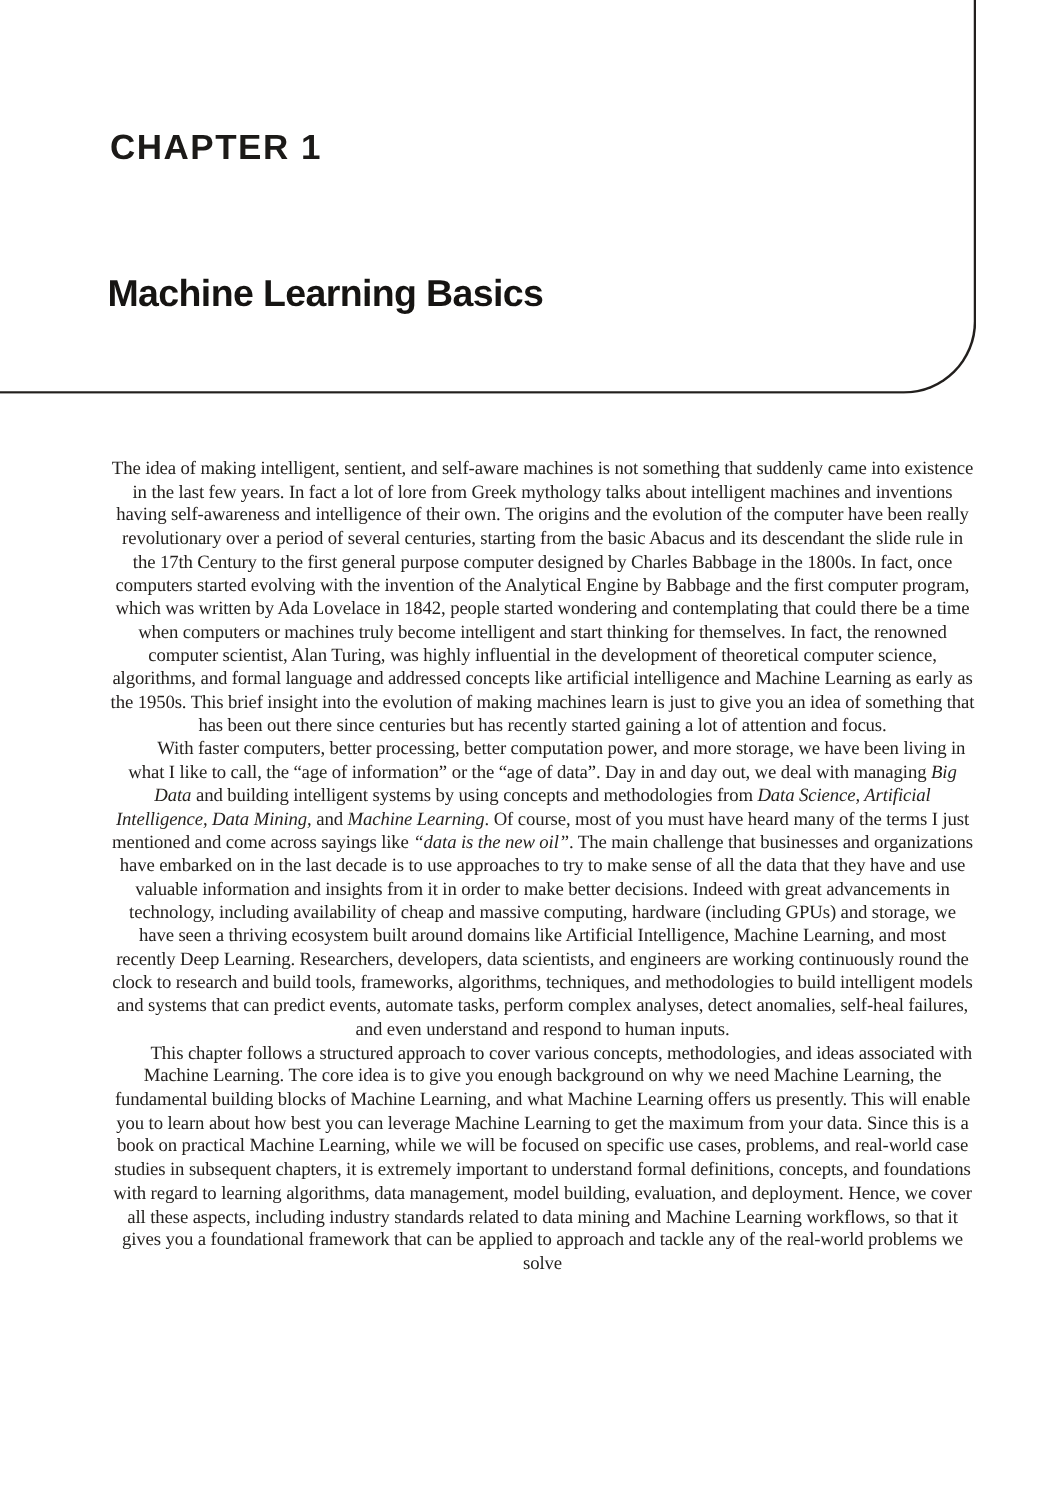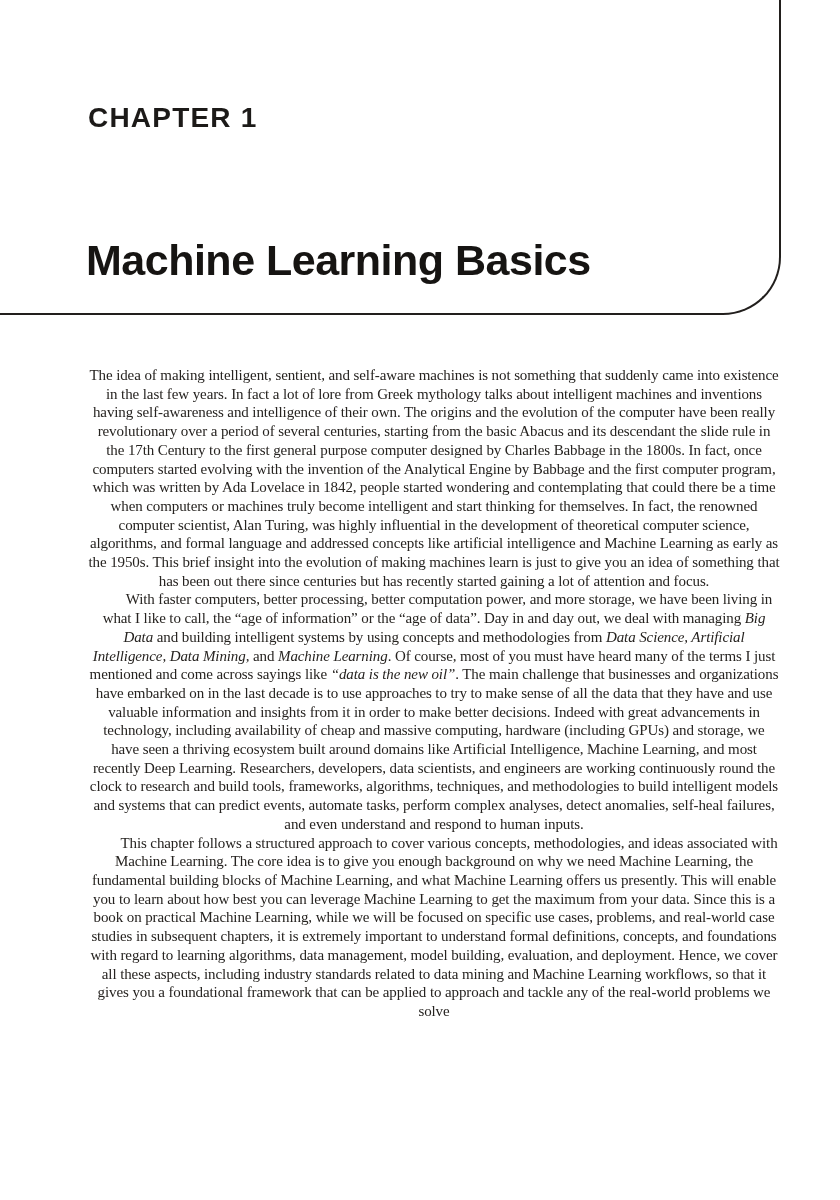--- a/index.html
+++ b/index.html
@@ -33,25 +33,25 @@
     font-family: "Liberation Sans", sans-serif;
     font-weight: bold;
     font-size: 28px;
     letter-spacing: 1.2px;
     color: #1c1a18;
     white-space: nowrap;
   }
   .chapter-title {
     position: absolute;
     left: 86px;
-    top: 236px;
+    top: 219px;
     margin: 0;
     font-family: "Liberation Sans", sans-serif;
     font-weight: bold;
-    font-size: 43px;
+    font-size: 30px;
     letter-spacing: -0.5px;
     color: #161412;
     white-space: nowrap;
   }
   .body-text {
     position: absolute;
     left: 88px;
     top: 366px;
     width: 692px;
     font-family: "Liberation Serif", serif;

